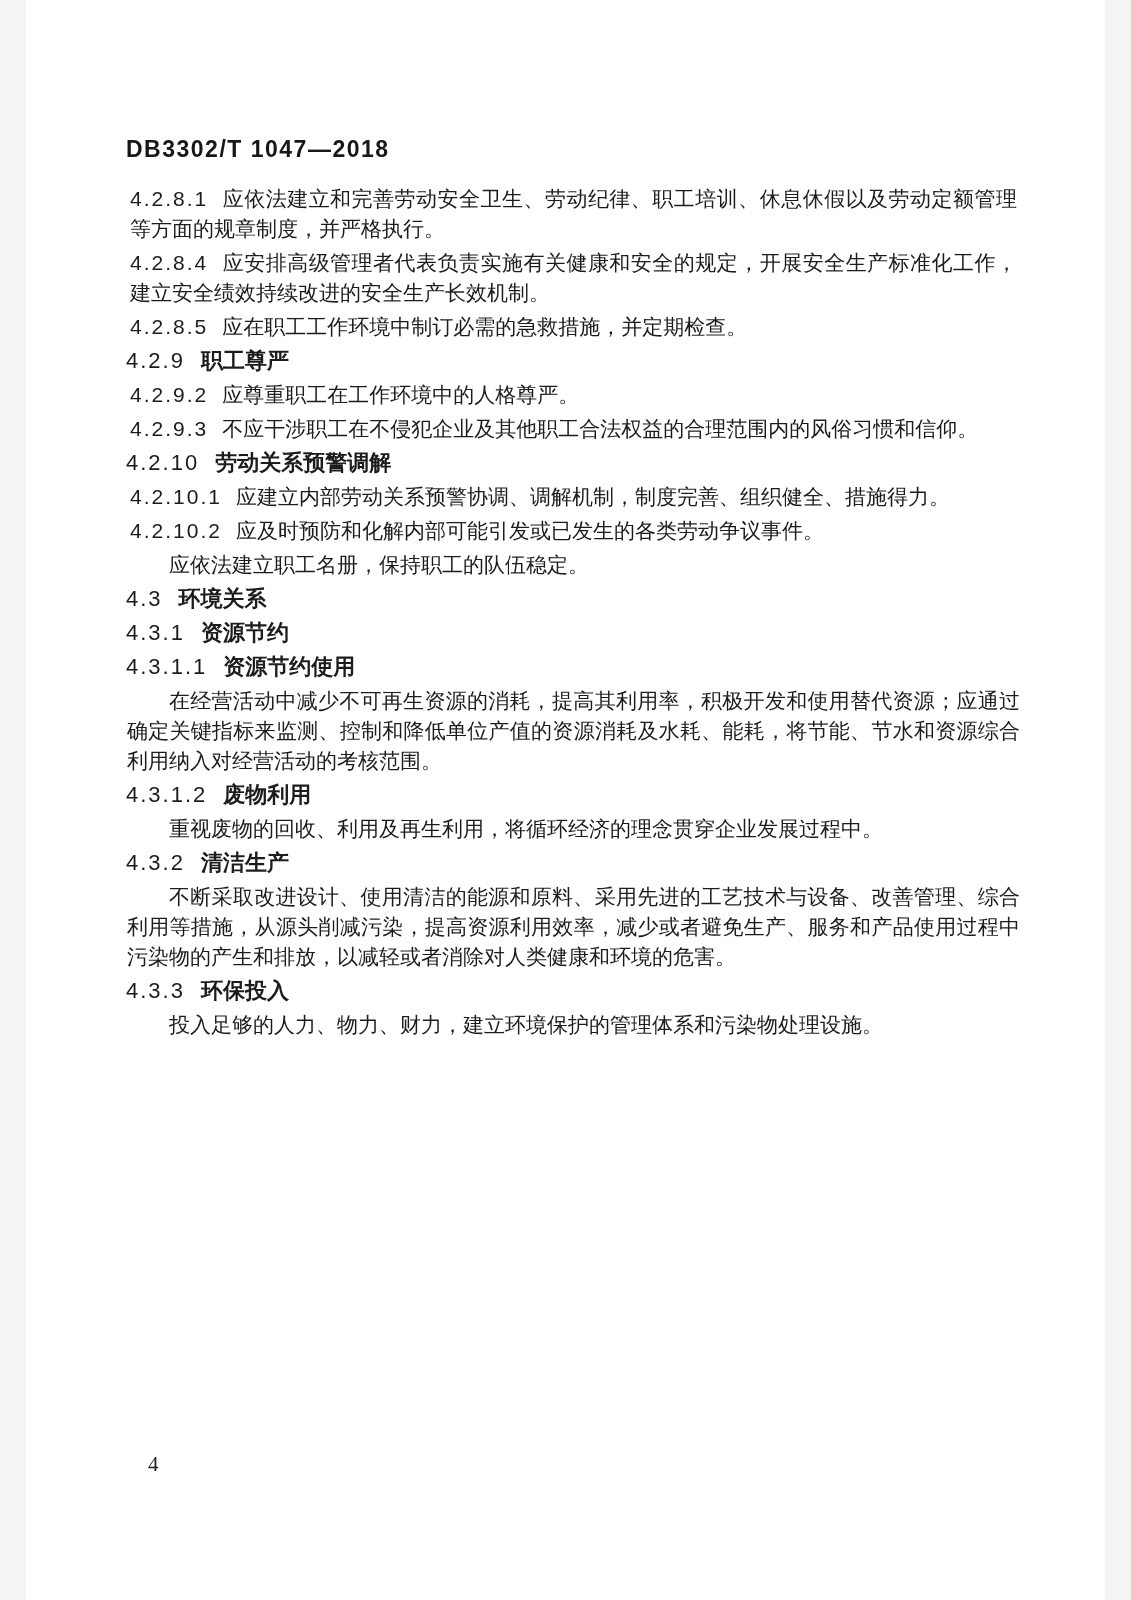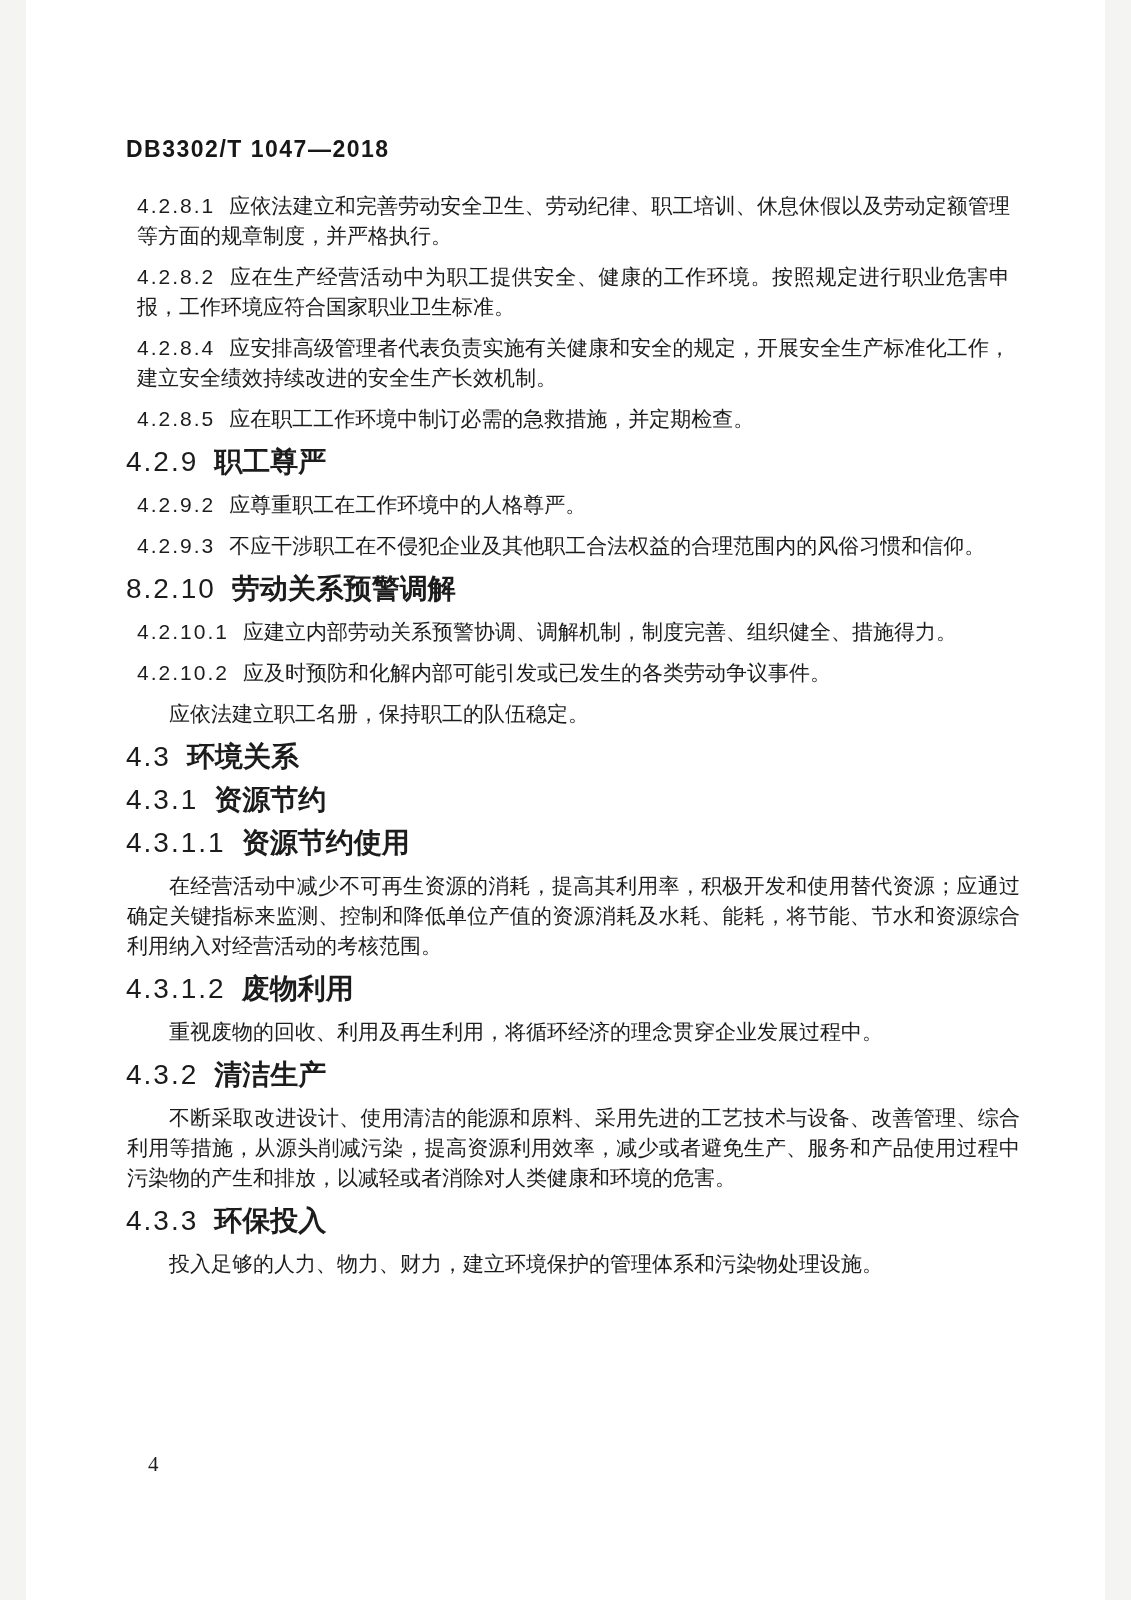--- a/index.html
+++ b/index.html
@@ -23,41 +23,41 @@
     letter-spacing: 1.5px;
     color: #171717;
   }
   .content {
     position: absolute;
     left: 100px;
     top: 180px;
     width: 895px;
   }
   .content p.clause {
-    margin: 11px;
+    margin: 4px;
     font-size: 21px;
     line-height: 30px;
     text-align: justify;
   }
   .content p.para {
     margin: 1px;
     font-size: 21px;
     line-height: 30px;
     text-align: justify;
     text-indent: 2em;
   }
   .num {
     font-family: "Liberation Sans", "DejaVu Sans", sans-serif;
     letter-spacing: 2px;
     margin-right: 14px;
     white-space: nowrap;
   }
   .h {
-    margin: 13px 0;
-    font-size: 28px;
+    margin: 4px 0;
+    font-size: 22px;
     line-height: 30px;
     font-family: "Liberation Sans", "DejaVu Sans", sans-serif;
   }
   .h .ht {
     font-weight: bold;
     margin-left: 2px;
   }
   .page-number {
     position: absolute;
     left: 122px;
@@ -67,27 +67,26 @@
   }
 </style>
 </head>
 <body>
 
 <div class="page">
   <div class="doc-header">DB3302/T 1047—2018</div>
 
   <div class="content">
       <p class="clause"><span class="num">4.2.8.1</span><span>应依法建立和完善劳动安全卫生、劳动纪律、职工培训、休息休假以及劳动定额管理等方面的规章制度，并严格执行。</span></p>
-      <p class="clause"><span class="num">4.2.8.2</span><span>应在生产经营活动中为职工提供安全、健康的工作环境。按照规定进行职业危害申报，工作环境应符合国家职业卫生标准。</span></p>
       <p class="clause"><span class="num">4.2.8.4</span><span>应安排高级管理者代表负责实施有关健康和安全的规定，开展安全生产标准化工作，建立安全绩效持续改进的安全生产长效机制。</span></p>
       <p class="clause"><span class="num">4.2.8.5</span><span>应在职工工作环境中制订必需的急救措施，并定期检查。</span></p>
       <div class="h"><span class="num">4.2.9</span><span class="ht">职工尊严</span></div>
       <p class="clause"><span class="num">4.2.9.2</span><span>应尊重职工在工作环境中的人格尊严。</span></p>
       <p class="clause"><span class="num">4.2.9.3</span><span>不应干涉职工在不侵犯企业及其他职工合法权益的合理范围内的风俗习惯和信仰。</span></p>
-      <div class="h"><span class="num">8.2.10</span><span class="ht">劳动关系预警调解</span></div>
+      <div class="h"><span class="num">4.2.10</span><span class="ht">劳动关系预警调解</span></div>
       <p class="clause"><span class="num">4.2.10.1</span><span>应建立内部劳动关系预警协调、调解机制，制度完善、组织健全、措施得力。</span></p>
       <p class="clause"><span class="num">4.2.10.2</span><span>应及时预防和化解内部可能引发或已发生的各类劳动争议事件。</span></p>
       <p class="para">应依法建立职工名册，保持职工的队伍稳定。</p>
       <div class="h"><span class="num">4.3</span><span class="ht">环境关系</span></div>
       <div class="h"><span class="num">4.3.1</span><span class="ht">资源节约</span></div>
       <div class="h"><span class="num">4.3.1.1</span><span class="ht">资源节约使用</span></div>
       <p class="para">在经营活动中减少不可再生资源的消耗，提高其利用率，积极开发和使用替代资源；应通过确定关键指标来监测、控制和降低单位产值的资源消耗及水耗、能耗，将节能、节水和资源综合利用纳入对经营活动的考核范围。</p>
       <div class="h"><span class="num">4.3.1.2</span><span class="ht">废物利用</span></div>
       <p class="para">重视废物的回收、利用及再生利用，将循环经济的理念贯穿企业发展过程中。</p>
       <div class="h"><span class="num">4.3.2</span><span class="ht">清洁生产</span></div>

